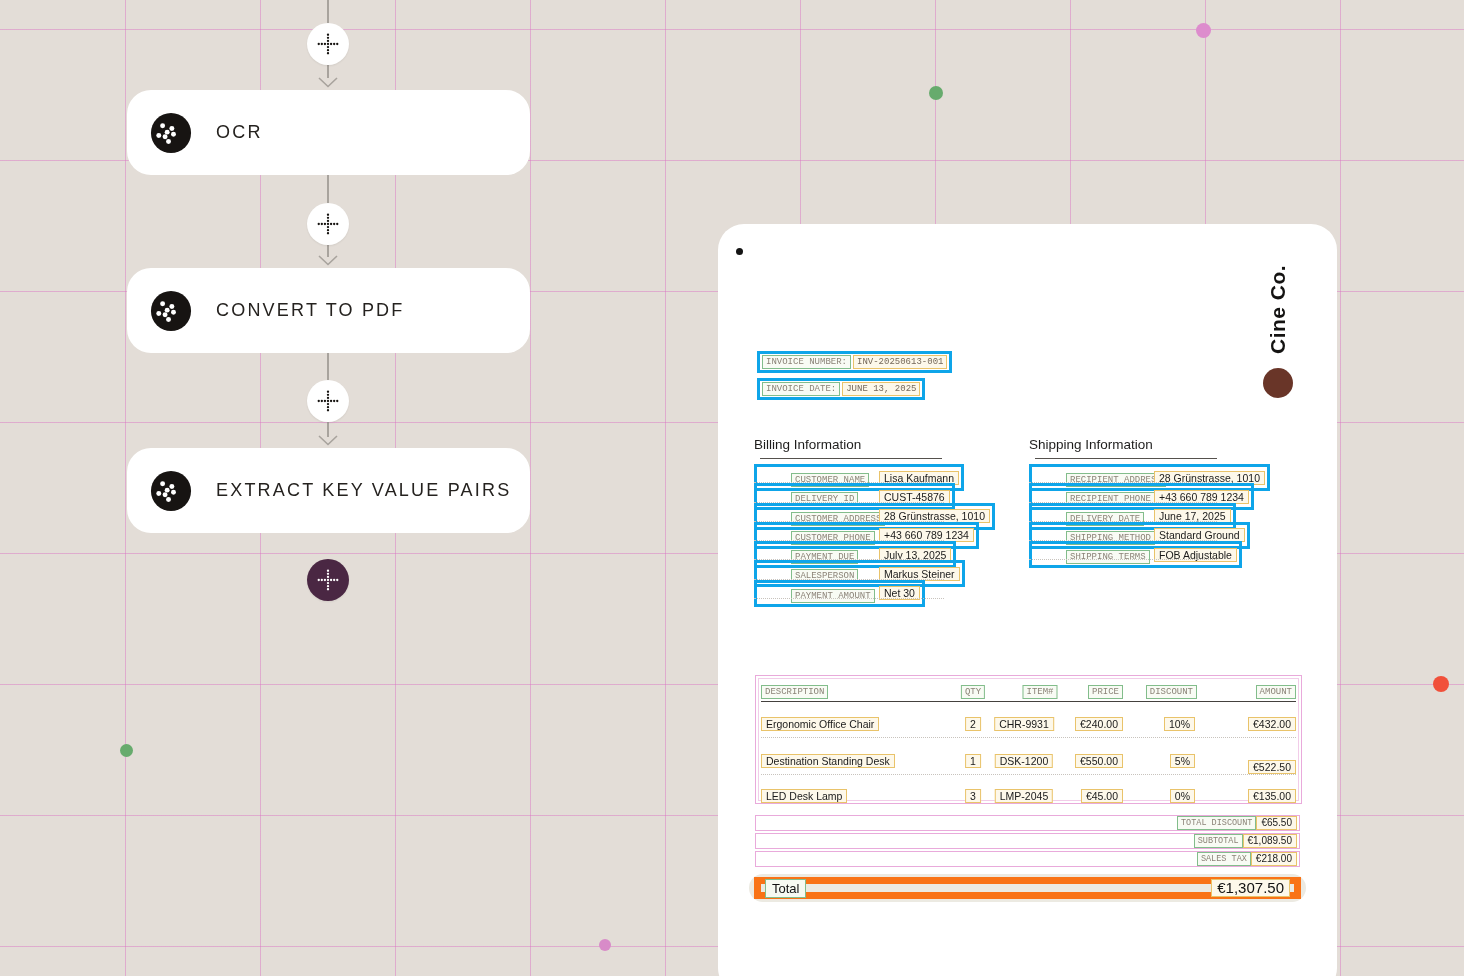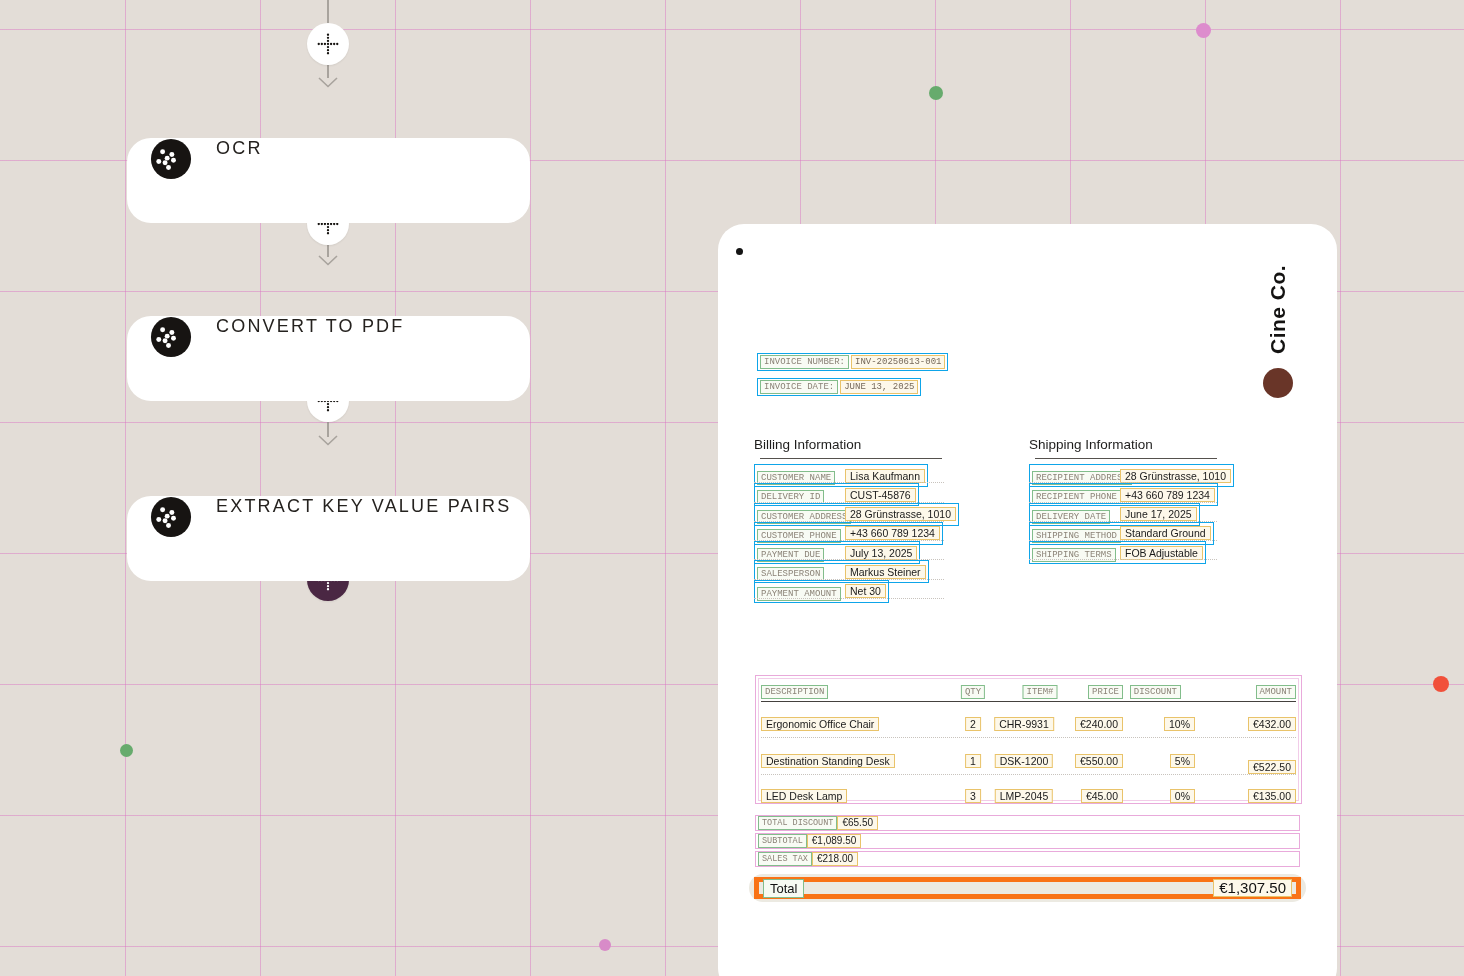--- a/index.html
+++ b/index.html
@@ -14,65 +14,65 @@
     background-position:125px 29px;
   }
   .bgdot{position:absolute;border-radius:50%;}
   .vline{position:absolute;left:327px;width:1.5px;background:#a8a39d;}
   .chev{position:absolute;left:317px;}
   .flow-node{position:absolute;left:307px;width:42px;height:42px;border-radius:50%;
     background:#ffffff;display:flex;align-items:center;justify-content:center;
     box-shadow:0 1px 2px rgba(0,0,0,.07);cursor:pointer;}
   .flow-node.purple{background:#4a2743;}
   .step-card{position:absolute;left:127px;width:403px;height:85px;background:#ffffff;
-    border-radius:24px;display:flex;cursor:pointer;margin-top:48px;}
+    border-radius:24px;display:flex;align-items:center;cursor:pointer;}
   .step-icon{margin-left:23px;flex:0 0 auto;width:42px;height:42px;}
   .step-label{margin-left:24px;font-size:18px;letter-spacing:2.2px;color:#25221f;}
   
   .invoice-card{position:absolute;left:718px;top:224px;width:619px;height:770px;
     background:#ffffff;border-radius:26px;}
   .corner-dot{position:absolute;left:18px;top:24px;width:7px;height:7px;border-radius:50%;background:#141414;}
   .inv-title{position:absolute;left:37px;top:32px;font-family:"Liberation Serif",serif;
     font-size:72px;line-height:80px;color:#0f0e0d;}
   .brand{position:absolute;left:548px;top:130px;transform:rotate(-90deg);transform-origin:left top;
     font-size:21px;font-weight:bold;letter-spacing:.5px;color:#141312;white-space:nowrap;}
   .brand-circle{position:absolute;left:545px;top:144px;width:30px;height:30px;border-radius:50%;background:#693528;}
   
   .gbox{display:inline-block;border:1px solid #82bd8b;background:#f8fbf4;color:#8b8377;
     font-family:"Liberation Mono",monospace;font-size:9px;line-height:10px;padding:1px 3px;white-space:nowrap;}
   .ybox{display:inline-block;border:1px solid #e9c36a;background:#fdf8ea;color:#1a1a1a;
     font-size:10.5px;line-height:12px;padding:0 4px;white-space:nowrap;}
   .ybox.mono{font-family:"Liberation Mono",monospace;font-size:9px;line-height:10px;color:#75685a;padding:1px 3px;}
-  .pbox{display:inline-flex;align-items:center;border:1px solid #0ea5e9;padding:1px 2px;background:transparent;}
-  .lab-slot{display:inline-block;width:88px;}
+  .pbox{display:inline-flex;align-items:center;border:3px solid #0ea5e9;padding:1px 2px;background:transparent;}
+  .lab-slot{display:inline-block;width:88px;margin-left:32px;}
   .meta-row{margin-bottom:4px;}
   .meta-wrap{position:absolute;left:39px;top:126px;}
   
   .info-sec{position:absolute;top:213px;}
   .info-sec.billing{left:754px;width:190px;}
   .info-sec.shipping{left:1029px;width:188px;}
   .sec-title{font-size:13.5px;color:#1e1d1c;}
   .sec-rule{margin:6px 0 5px 6px;width:182px;border-bottom:1px solid #55514d;}
   .kv{position:relative;height:19.3px;}
   .kv::after{content:"";position:absolute;left:0;bottom:0;width:100%;border-bottom:1px dotted #c8c3bd;}
   
   .items{position:absolute;left:755px;top:675px;width:545px;height:127px;border:1px solid #e9aadb;}
   .items::before{content:"";position:absolute;inset:2px;border:1px solid rgba(233,170,219,.6);pointer-events:none;}
   .cell{position:absolute;white-space:nowrap;}
   .hdr-line{position:absolute;left:5px;right:5px;top:25px;border-bottom:1px solid #44413e;}
   .row-dot{position:absolute;left:5px;right:5px;border-bottom:1px dotted #c8c3bd;}
   .c-center{transform:translateX(-50%);}
   
   .sumrow{position:absolute;left:755px;width:545px;height:16px;border:1px solid #e9aadb;
-    display:flex;justify-content:flex-start;align-items:center;padding:0 2px;box-sizing:border-box;}
+    display:flex;justify-content:flex-end;align-items:center;padding:0 2px;box-sizing:border-box;}
   .sumrow .gbox{font-size:8.5px;}
   .sumrow .ybox{font-size:10px;}
   
   .total-pill{position:absolute;left:749px;top:874px;width:557px;height:28px;border-radius:14px;background:#eceae2;}
-  .total-inner{position:absolute;inset:3px 5px;border:5px solid #f97316;display:flex;
+  .total-inner{position:absolute;inset:3px 5px;border:7px solid #f97316;display:flex;
     justify-content:space-between;align-items:center;padding:0 4px;}
   .total-label{display:inline-block;border:1px solid #82bd8b;background:#f6faf2;color:#121212;
     font-size:13px;line-height:15px;padding:1px 6px;}
   .total-value{display:inline-block;border:1px solid #e9c36a;background:#fdf8ea;color:#121212;
     font-size:15px;line-height:14px;padding:1px 5px;}
 </style>
 </head>
 <body>
 
 <div class="stage">
@@ -288,21 +288,21 @@
           <span class="lab-slot"><span class="gbox">SHIPPING TERMS</span></span>
           <span class="ybox">FOB Adjustable</span>
         </span></div>
   </div>
 
   <div class="items">
     <span class="cell" style="left:5px;top:4px;"><span class="gbox">DESCRIPTION</span></span>
     <span class="cell c-center" style="left:217px;top:4px;"><span class="gbox">QTY</span></span>
     <span class="cell c-center" style="left:284px;top:4px;"><span class="gbox">ITEM#</span></span>
     <span class="cell" style="right:178px;top:4px;"><span class="gbox">PRICE</span></span>
-    <span class="cell" style="right:120px;top:4px;"><span class="gbox">DISCOUNT</span></span>
+    <span class="cell" style="right:104px;top:4px;"><span class="gbox">DISCOUNT</span></span>
     <span class="cell" style="right:5px;top:4px;"><span class="gbox">AMOUNT</span></span>
     <div class="hdr-line"></div>
 
     <span class="cell" style="left:5px;top:38px;"><span class="ybox">Ergonomic Office Chair</span></span>
     <span class="cell c-center" style="left:217px;top:38px;"><span class="ybox">2</span></span>
     <span class="cell c-center" style="left:268px;top:38px;"><span class="ybox">CHR-9931</span></span>
     <span class="cell" style="right:178px;top:38px;"><span class="ybox">€240.00</span></span>
     <span class="cell" style="right:106px;top:38px;"><span class="ybox">10%</span></span>
     <span class="cell" style="right:5px;top:38px;"><span class="ybox">€432.00</span></span>
     <div class="row-dot" style="top:61px;"></div>

